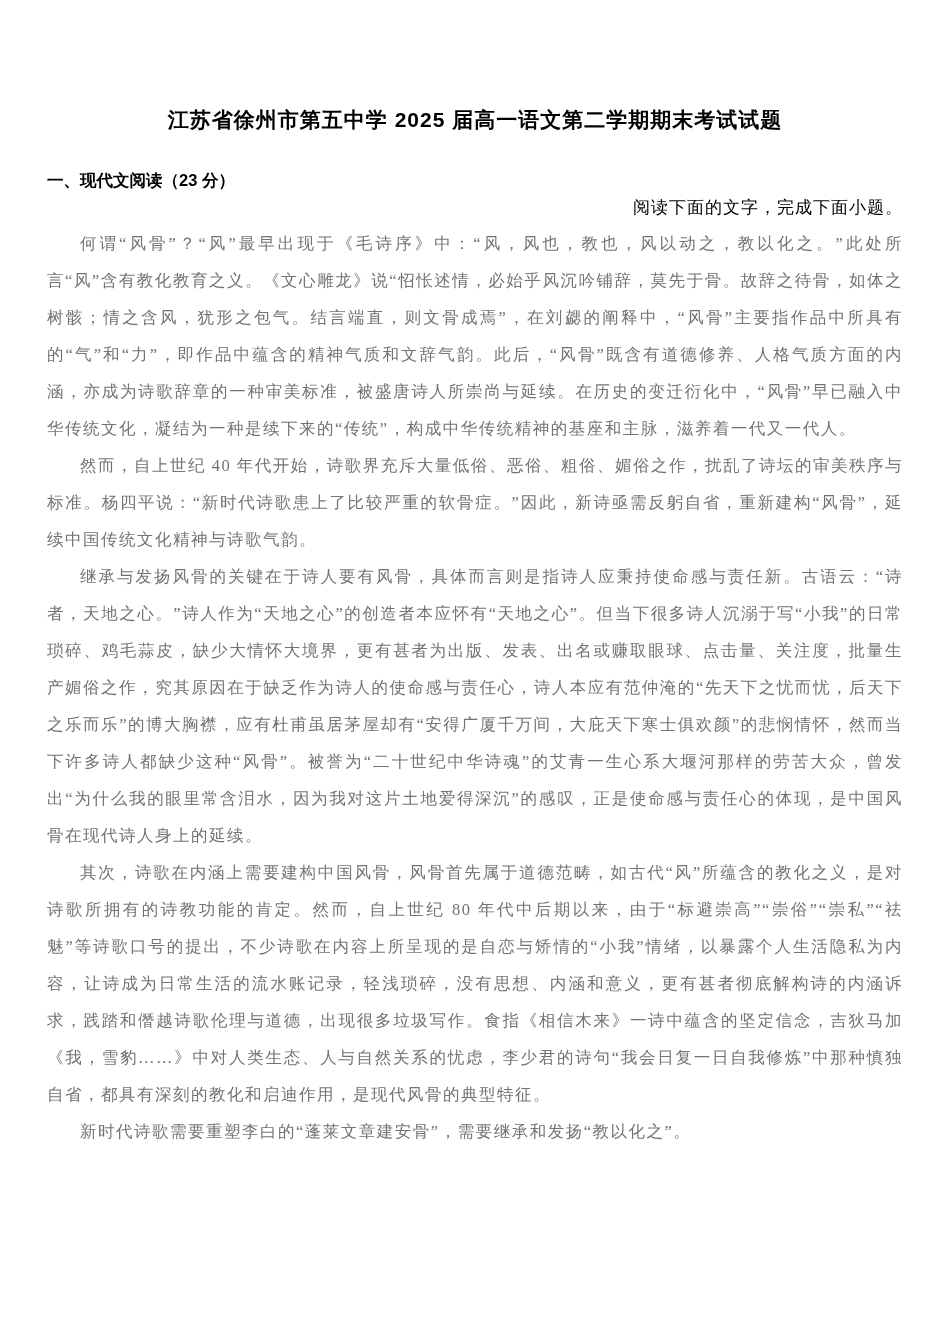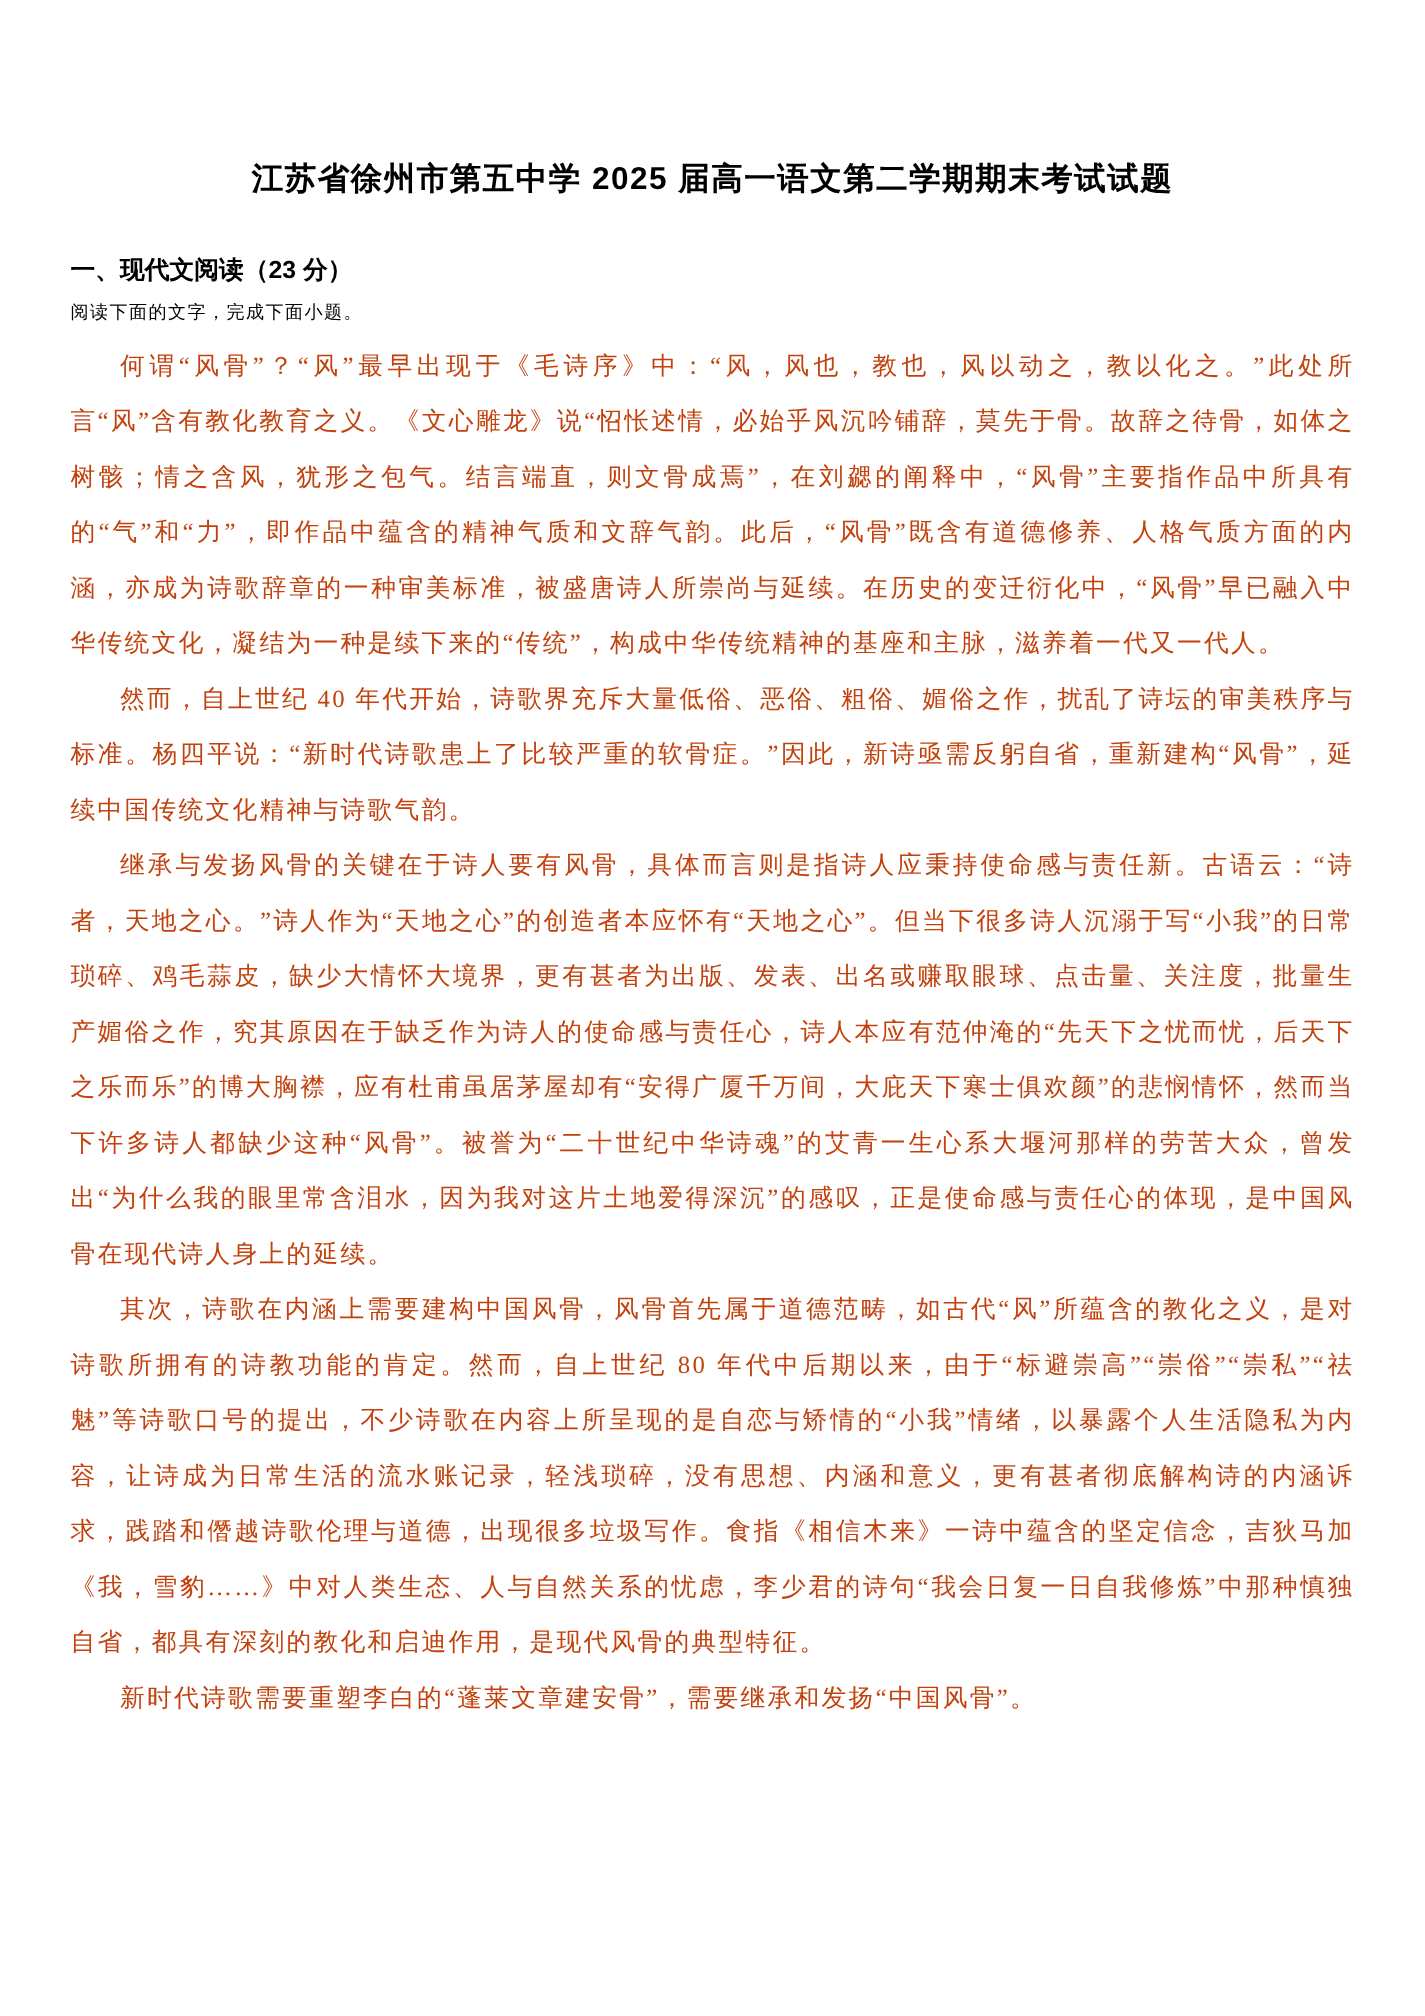--- a/index.html
+++ b/index.html
@@ -45,52 +45,53 @@
   .section-heading {
     margin-top: 34px;
     font-family: "Liberation Sans", "DejaVu Sans", sans-serif;
     font-weight: bold;
     font-size: 16.5px;
     line-height: 24px;
   }
   .section-intro {
     margin-top: 4px;
     font-family: "Liberation Serif", "DejaVu Serif", serif;
-    font-size: 12px;
+    font-size: 17px;
     line-height: 24px;
     letter-spacing: 1px;
+    text-align: right;
   }
   .passage {
     margin-top: 5px;
   }
   .passage p {
     margin: 0;
     font-family: "Liberation Serif", "DejaVu Serif", serif;
     font-size: 16.5px;
     line-height: 37px;
     letter-spacing: 1.5px;
     text-indent: 2em;
     text-align: justify;
     text-justify: inter-ideograph;
-    color: #c2410c;
+    color: #737373;
   }
 </style>
 </head>
 <body>
 
 <div class="page">
 
   <h1 class="title">江苏省徐州市第五中学 2025 届高一语文第二学期期末考试试题</h1>
 
 
   <div class="section-heading">一、现代文阅读（23 分）</div>
 
   <div class="section-intro">阅读下面的文字，完成下面小题。</div>
 
   <div class="passage">
     <p>何谓“风骨”？“风”最早出现于《毛诗序》中：“风，风也，教也，风以动之，教以化之。”此处所言“风”含有教化教育之义。《文心雕龙》说“怊怅述情，必始乎风沉吟铺辞，莫先于骨。故辞之待骨，如体之树骸；情之含风，犹形之包气。结言端直，则文骨成焉”，在刘勰的阐释中，“风骨”主要指作品中所具有的“气”和“力”，即作品中蕴含的精神气质和文辞气韵。此后，“风骨”既含有道德修养、人格气质方面的内涵，亦成为诗歌辞章的一种审美标准，被盛唐诗人所崇尚与延续。在历史的变迁衍化中，“风骨”早已融入中华传统文化，凝结为一种是续下来的“传统”，构成中华传统精神的基座和主脉，滋养着一代又一代人。</p>
     <p>然而，自上世纪 40 年代开始，诗歌界充斥大量低俗、恶俗、粗俗、媚俗之作，扰乱了诗坛的审美秩序与标准。杨四平说：“新时代诗歌患上了比较严重的软骨症。”因此，新诗亟需反躬自省，重新建构“风骨”，延续中国传统文化精神与诗歌气韵。</p>
     <p>继承与发扬风骨的关键在于诗人要有风骨，具体而言则是指诗人应秉持使命感与责任新。古语云：“诗者，天地之心。”诗人作为“天地之心”的创造者本应怀有“天地之心”。但当下很多诗人沉溺于写“小我”的日常琐碎、鸡毛蒜皮，缺少大情怀大境界，更有甚者为出版、发表、出名或赚取眼球、点击量、关注度，批量生产媚俗之作，究其原因在于缺乏作为诗人的使命感与责任心，诗人本应有范仲淹的“先天下之忧而忧，后天下之乐而乐”的博大胸襟，应有杜甫虽居茅屋却有“安得广厦千万间，大庇天下寒士俱欢颜”的悲悯情怀，然而当下许多诗人都缺少这种“风骨”。被誉为“二十世纪中华诗魂”的艾青一生心系大堰河那样的劳苦大众，曾发出“为什么我的眼里常含泪水，因为我对这片土地爱得深沉”的感叹，正是使命感与责任心的体现，是中国风骨在现代诗人身上的延续。</p>
     <p>其次，诗歌在内涵上需要建构中国风骨，风骨首先属于道德范畴，如古代“风”所蕴含的教化之义，是对诗歌所拥有的诗教功能的肯定。然而，自上世纪 80 年代中后期以来，由于“标避崇高”“崇俗”“崇私”“祛魅”等诗歌口号的提出，不少诗歌在内容上所呈现的是自恋与矫情的“小我”情绪，以暴露个人生活隐私为内容，让诗成为日常生活的流水账记录，轻浅琐碎，没有思想、内涵和意义，更有甚者彻底解构诗的内涵诉求，践踏和僭越诗歌伦理与道德，出现很多垃圾写作。食指《相信木来》一诗中蕴含的坚定信念，吉狄马加《我，雪豹……》中对人类生态、人与自然关系的忧虑，李少君的诗句“我会日复一日自我修炼”中那种慎独自省，都具有深刻的教化和启迪作用，是现代风骨的典型特征。</p>
-    <p>新时代诗歌需要重塑李白的“蓬莱文章建安骨”，需要继承和发扬“中国风骨”。</p>
+    <p>新时代诗歌需要重塑李白的“蓬莱文章建安骨”，需要继承和发扬“教以化之”。</p>
   </div>
 
 </div>
 
 </body></html>

